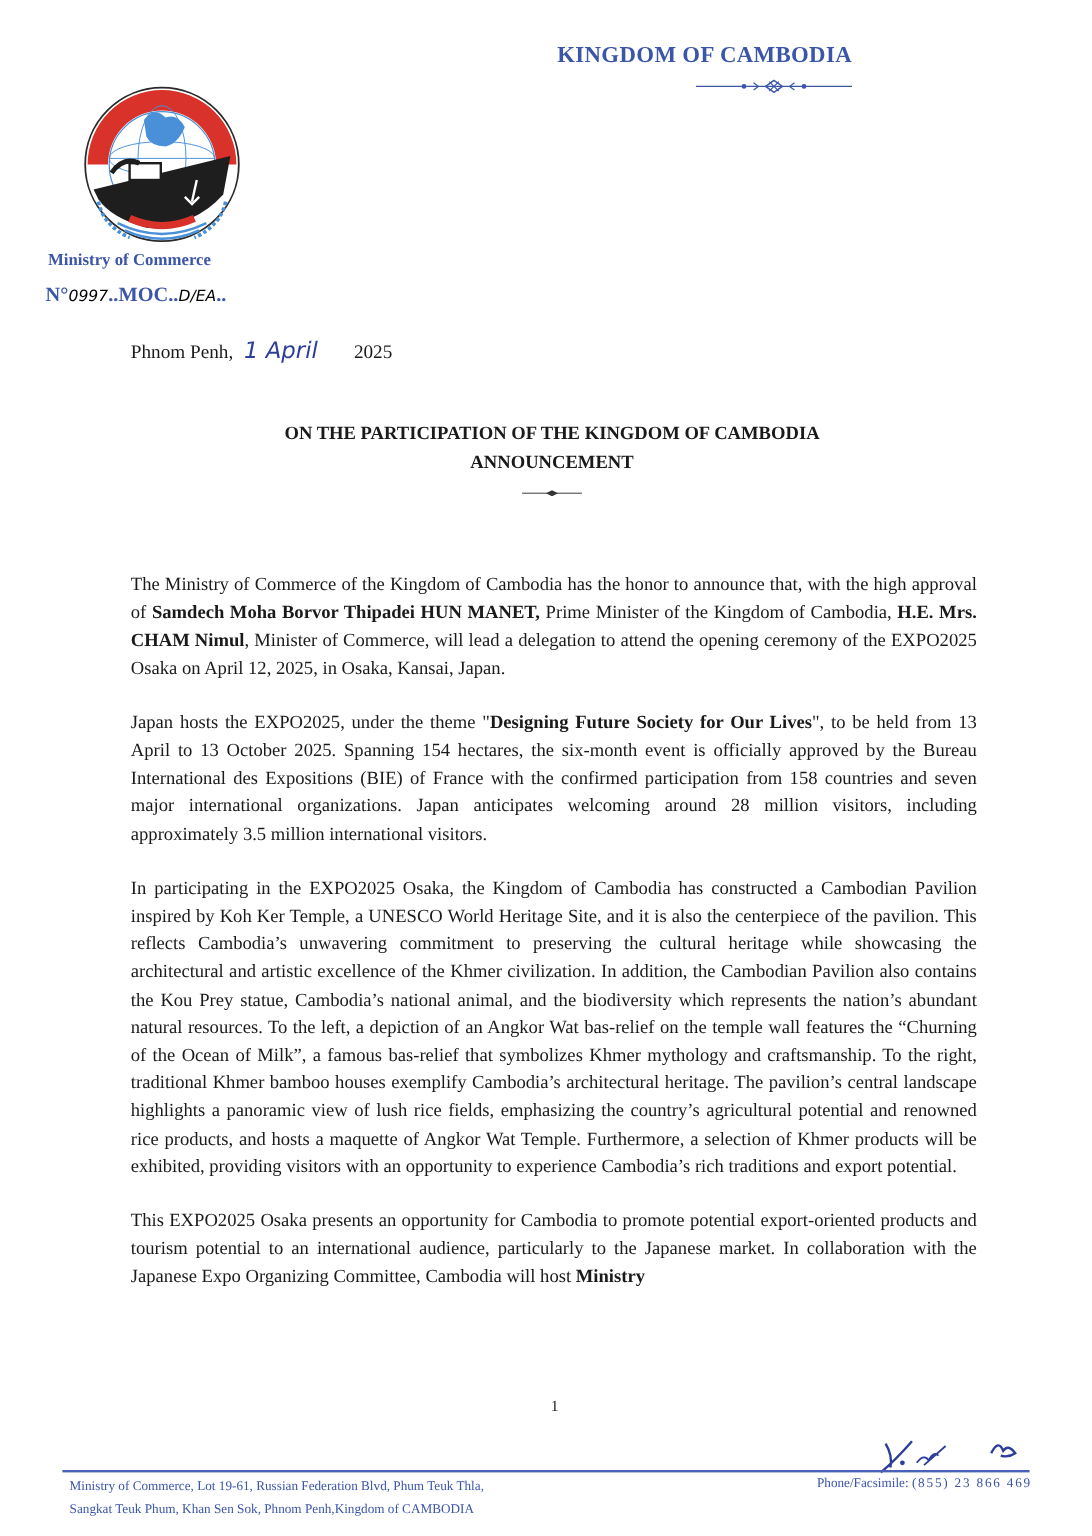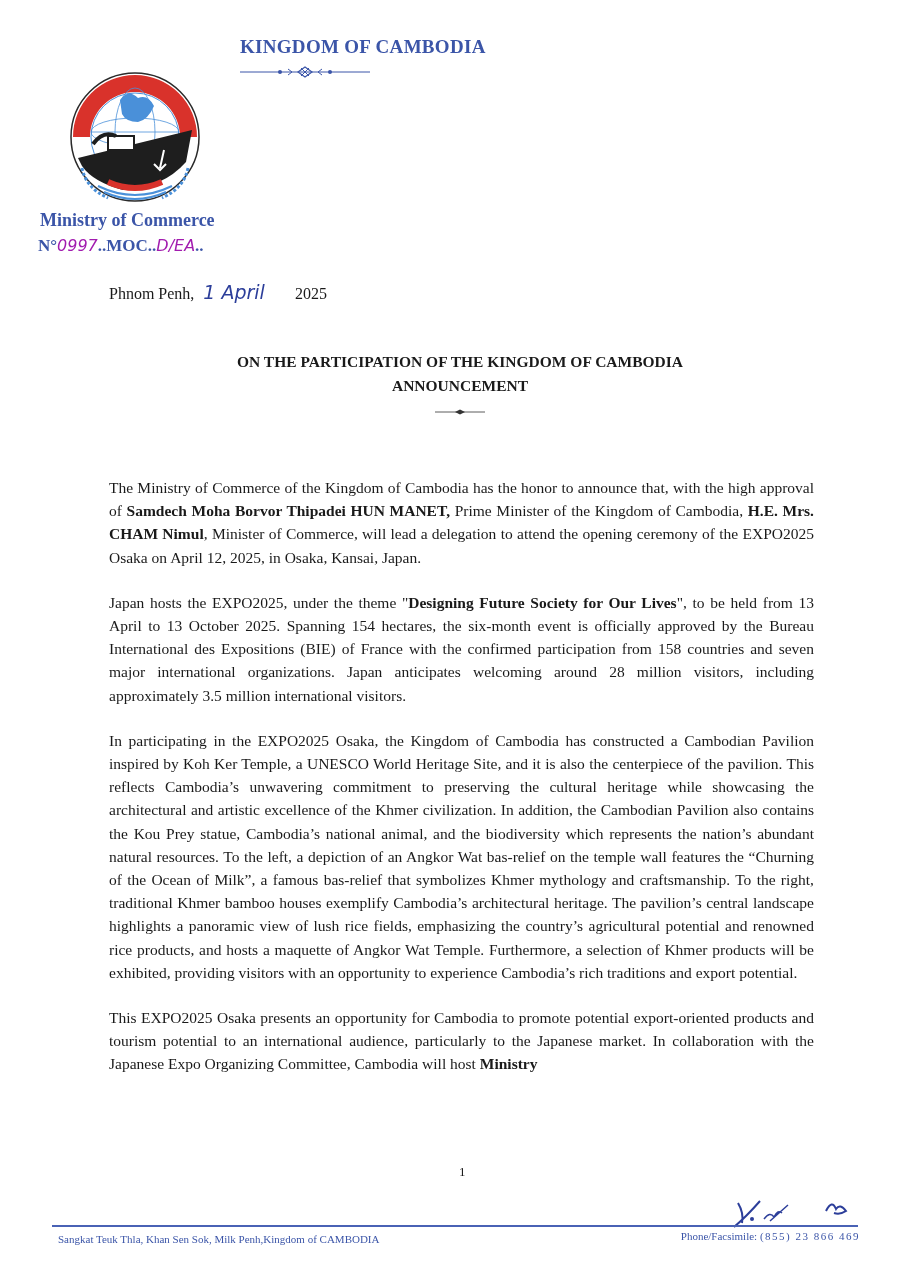--- a/index.html
+++ b/index.html
@@ -1,28 +1,28 @@
 <!DOCTYPE html>
 <html><head>
 <meta charset="utf-8">
 <style>
   * { box-sizing: border-box; margin: 0; padding: 0; }
   html, body { width: 910px; height: 1280px; background: #ffffff; overflow: hidden; }
   body { position: relative; font-family: "Liberation Serif", "DejaVu Serif", serif; color: #1a1a1a; }
 
-  .header-center { position: absolute; left: 240px; width: 470px; top: 36px; text-align: left; color: #3b55a8; }
+  .header-center { position: absolute; left: 240px; width: 470px; top: 36px; text-align: right; color: #3b55a8; }
   .kingdom { font-size: 19px; font-weight: bold; letter-spacing: 0.3px; }
   .motto { font-size: 16px; font-weight: bold; letter-spacing: 1.6px; margin-top: 6px; }
   .ornament { margin: 8px auto 0; width: 130px; height: 12px; position: relative; }
 
   .logo { position: absolute; left: 68px; top: 70px; width: 134px; height: 134px; }
 
-  .ministry { position: absolute; left: 40px; top: 210px; font-size: 18px; font-weight: bold; color: #3b55a8; }
+  .ministry { position: absolute; left: 40px; top: 210px; font-size: 14px; font-weight: bold; color: #3b55a8; }
   .ref { position: absolute; left: 38px; top: 236px; font-size: 17px; font-weight: bold; color: #3b55a8; white-space: nowrap; }
-  .ref .hand { font-family: "DejaVu Sans", sans-serif; font-weight: normal; font-style: italic; color: #a21caf; font-size: 16px; }
+  .ref .hand { font-family: "DejaVu Sans", sans-serif; font-weight: normal; font-style: italic; color: #000000; font-size: 13px; }
 
   .dateline { position: absolute; left: 109px; top: 281px; font-size: 16px; white-space: nowrap; }
   .dateline .hand { font-family: "DejaVu Sans", sans-serif; font-style: italic; color: #2c3e9a; font-size: 19px; margin: 0 30px 0 9px; }
 
   .title-block { position: absolute; left: 150px; width: 620px; top: 350px; text-align: center; font-weight: bold; font-size: 15.5px; line-height: 24px; }
   .title-orn { width: 50px; height: 6px; margin: 6px auto 0; }
 
   .body { position: absolute; left: 109px; width: 705px; top: 476px; font-size: 15.5px; line-height: 23.2px; text-align: justify; }
   .body p { margin-bottom: 22px; }
   .body b { font-weight: bold; }
@@ -96,18 +96,19 @@
 
 <svg class="signature" viewBox="0 0 130 32">
   <path d="M8 6 Q14 16 12 26 M4 30 Q16 20 30 4" stroke="#2c3e9a" stroke-width="2" fill="none"></path>
   <circle cx="22" cy="22" r="2" fill="#2c3e9a"></circle>
   <path d="M34 22 Q40 14 44 20 Q48 12 52 16 M40 24 L58 8" stroke="#2c3e9a" stroke-width="1.5" fill="none"></path>
   <path d="M96 14 Q102 2 106 12 Q110 6 116 14 Q110 18 104 16" stroke="#2c3e9a" stroke-width="2" fill="none"></path>
 </svg>
 
 <div class="footer-line"></div>
 <div class="footer-left">
-  <div>Sangkat Teuk Thla, Khan Sen Sok, Milk Penh,Kingdom of CAMBODIA</div>
+  <div>Ministry of Commerce, Lot 19-61, Russian Federation Blvd, Phum Teuk Thla,</div>
+  <div>Sangkat Teuk Phum, Khan Sen Sok, Phnom Penh,Kingdom of CAMBODIA</div>
 </div>
 <div class="footer-right">
   <span>Phone/Facsimile:</span>
   <span class="num">(855) 23 866 469</span>
 </div>
 
 </body></html>

